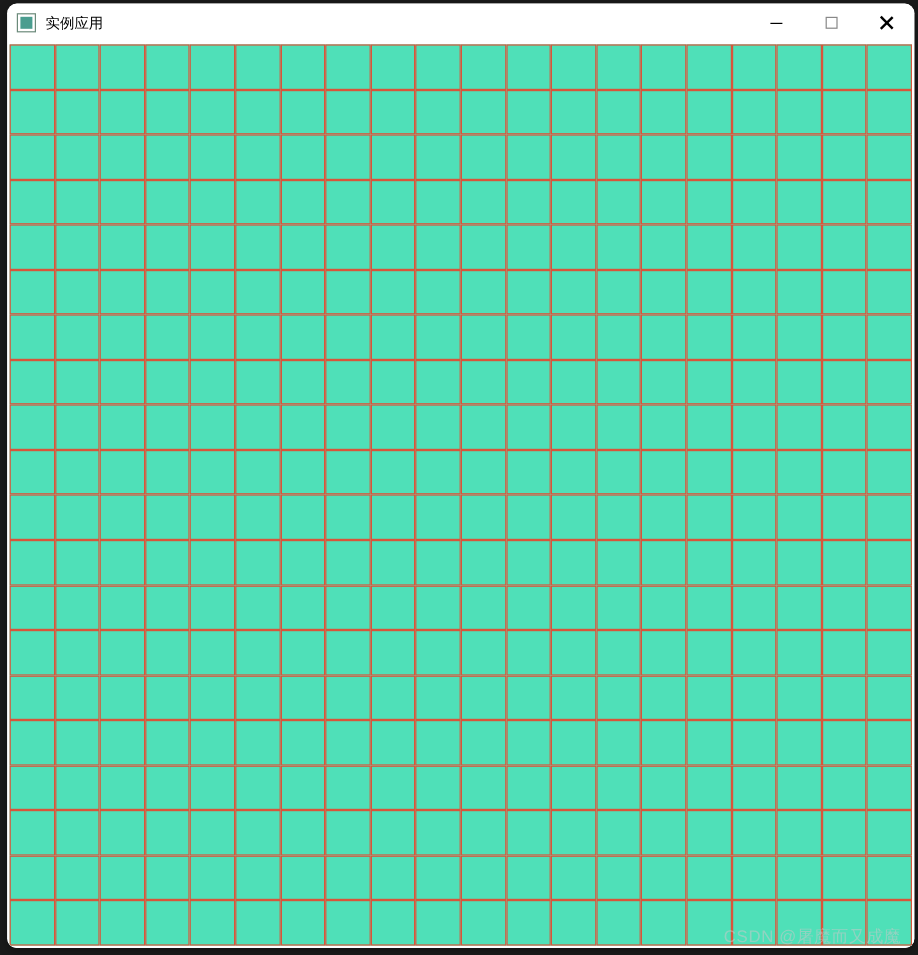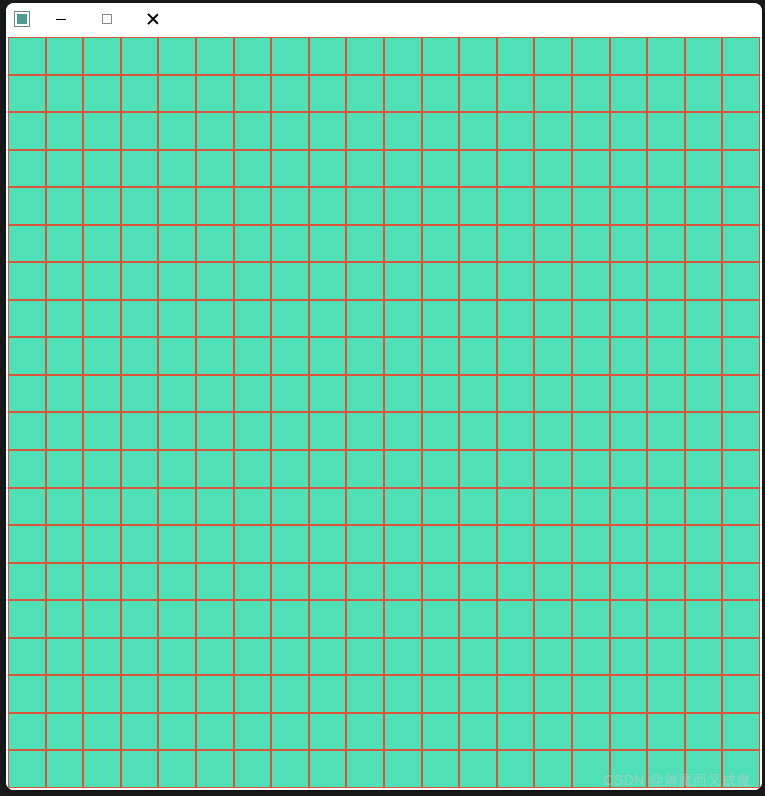--- a/index.html
+++ b/index.html
@@ -146,20 +146,21 @@
       letter-spacing: 0.5px;
       pointer-events: none;
     }
   </style>
 </head>
 <body>
 
 <div class="window">
   <div class="titlebar">
     <span class="app-icon"></span>
+    <span class="window-title">实例应用</span>
     <div class="window-controls">
       <div class="control-btn">
         <span class="minimize-icon"></span>
       </div>
       <div class="control-btn">
         <span class="maximize-icon"></span>
       </div>
       <div class="control-btn close-btn">
         <span class="close-icon"></span>
       </div>

